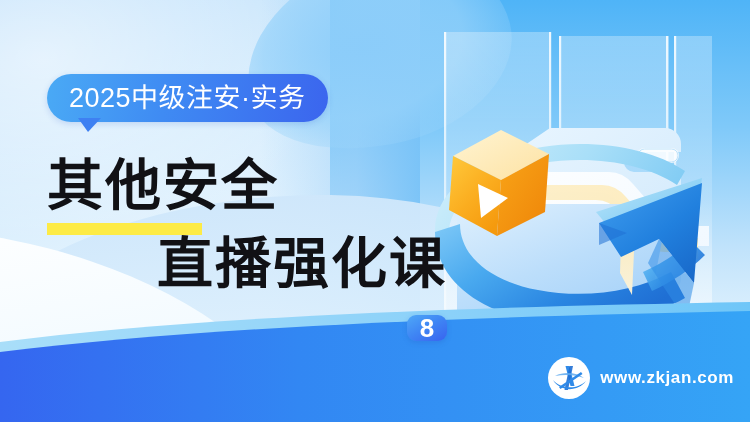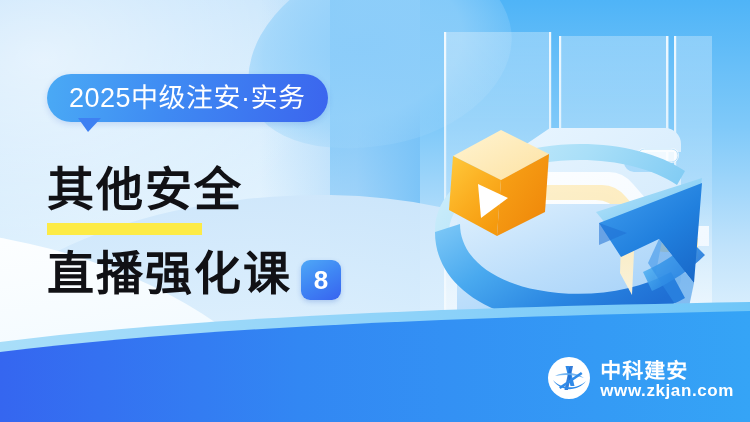--- a/index.html
+++ b/index.html
@@ -133,35 +133,36 @@
   .hl-bar {
     position: absolute;
     left: 0px; top: 71px;
     width: 155px; height: 12px;
     background: #fdeb46;
     z-index: 1;
   }
   .title-text {
     position: relative;
     z-index: 2;
-    font-family: Liberation Serif, serif;
+    font-family: Liberation Mono, monospace;
     font-weight: 700;
-    font-size: 47px;
+    font-size: 56px;
     line-height: 76px;
     color: #111115;
     letter-spacing: 2px;
     white-space: nowrap;
     display: inline-block;
   }
   .title-line-2 {
     position: relative;
     display: flex;
     align-items: flex-end;
     gap: 9px;
     height: 82px;
+    flex-direction: column;
   }
   .num-badge {
     position: relative;
     z-index: 2;
     width: 40px; height: 40px;
     border-radius: 9px;
     background: linear-gradient(150deg, #4fa8f7 0%, #3f86f4 48%, #3863ef 100%);
     display: flex;
     align-items: center;
     justify-content: center;
@@ -390,18 +391,17 @@
       <svg width="44" height="44" viewBox="0 0 44 44" xmlns="http://www.w3.org/2000/svg">
         <circle cx="22" cy="22" r="21" fill="#ffffff"></circle>
         <path d="M18.5,10 L22.5,10 L27.5,30 L23.5,30 Z" fill="#2f8ae8"></path>
         <path d="M22.5,10 L26,10 L21,34 L17.5,34 Z" fill="#1f6fd4" opacity="0.9"></path>
         <path d="M6,24 C14,33 30,34 39,25 C31,36 13,36 6,24 Z" fill="#2f8ae8"></path>
         <path d="M8,20 C18,15 30,17 37,22 C29,19 18,18 8,20 Z" fill="#5ea9ee" opacity="0.85"></path>
         <path d="M12,31 L34,16 L35.5,18 L13.5,33 Z" fill="#2f8ae8"></path>
       </svg>
     </span>
     <span class="logo-texts">
-      <span class="logo-name">中科建安</span>
       <span class="logo-url">www.zkjan.com</span>
     </span>
   </div>
 
 </div>
 
 </body></html>

